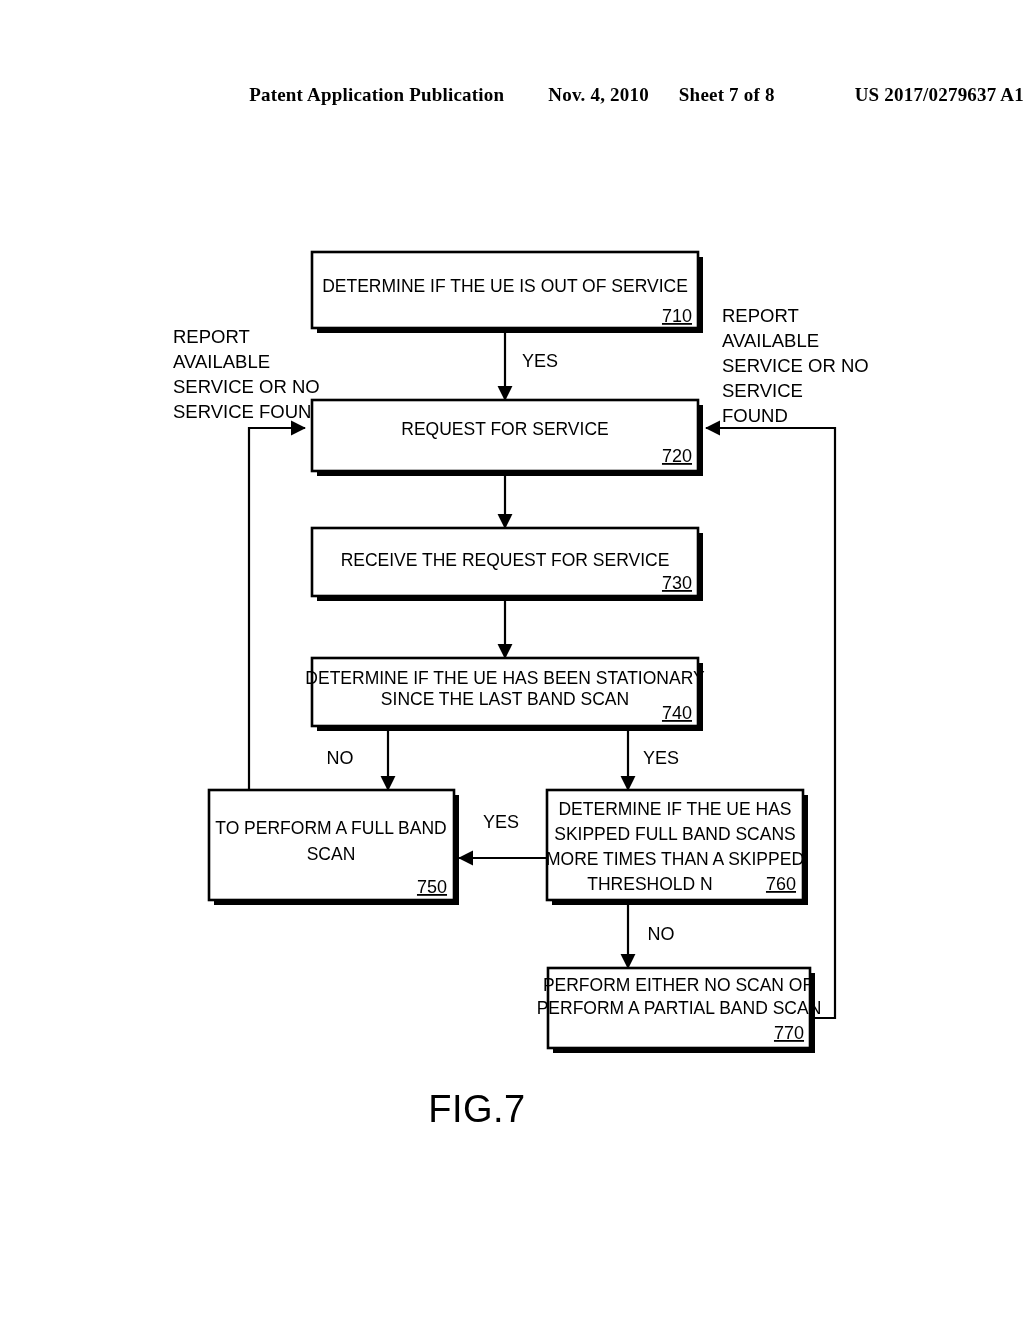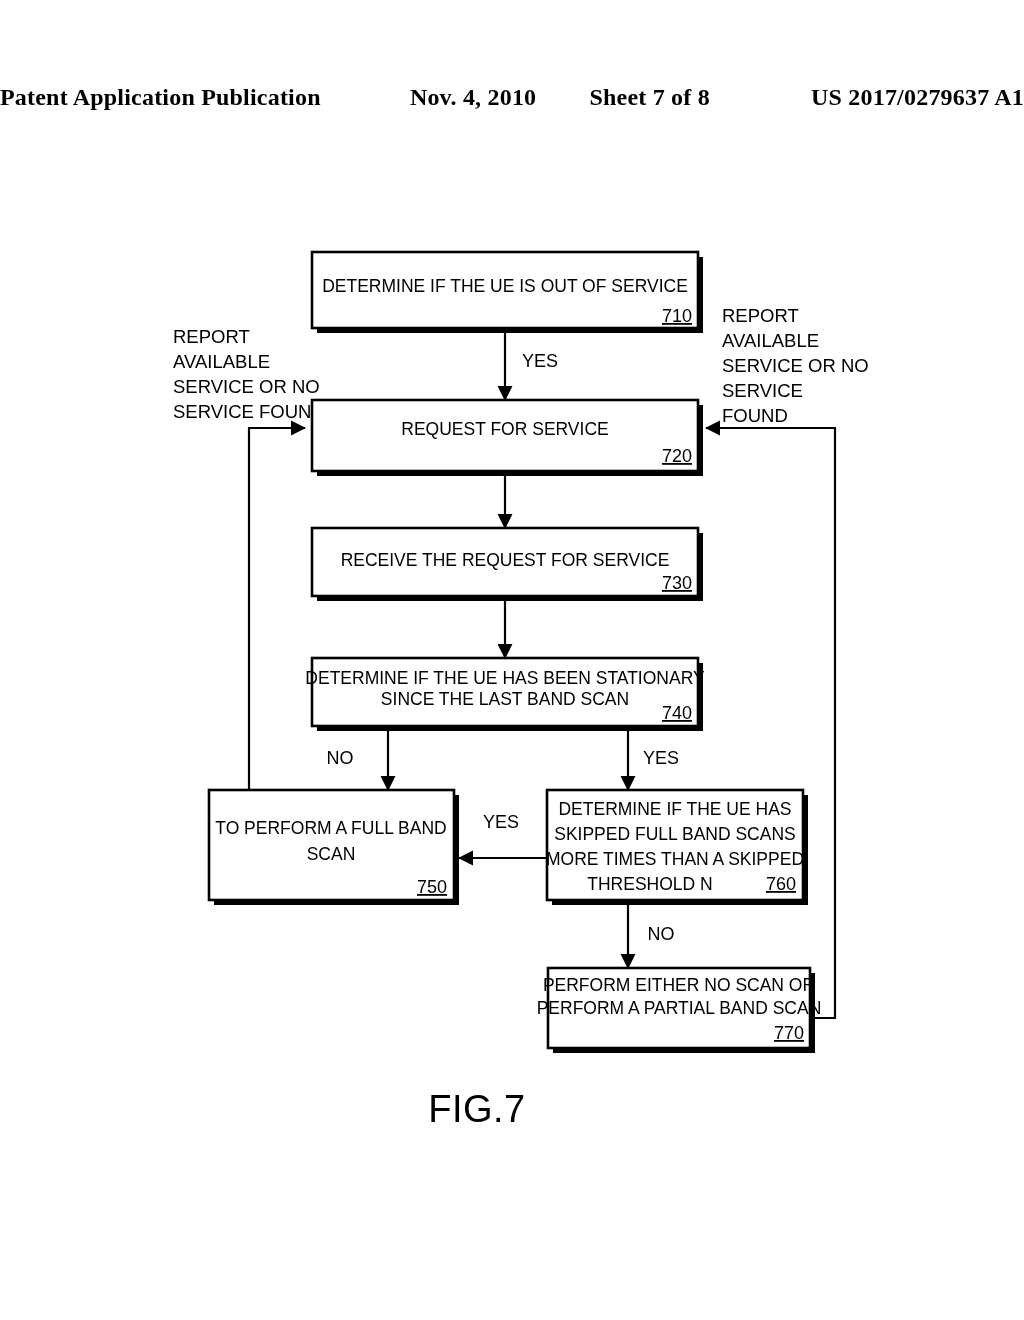--- a/index.html
+++ b/index.html
@@ -15,31 +15,31 @@
     color: #000000;
   }
 
   
   .page-header {
     position: absolute;
     top: 84px;
     left: 0;
     width: 1024px;
     display: flex;
-    justify-content: space-between;
+    justify-content: flex-end;
     align-items: baseline;
     font-family: "Liberation Serif", serif;
     font-weight: bold;
-    font-size: 24px;
+    font-size: 19px;
     letter-spacing: 0.2px;
     white-space: nowrap;
   }
   .hdr-pub      { margin-right: 44px; }
-  .hdr-date     { margin-right: 8px; }
-  .hdr-sheet    { margin-right: 56px; }
+  .hdr-date     { margin-right: 30px; }
+  .hdr-sheet    { margin-right: 80px; }
   .hdr-patno    { }
 
   
   .figure {
     position: absolute;
     top: 0;
     left: 0;
     width: 864px;
     height: 1320px;
   }

